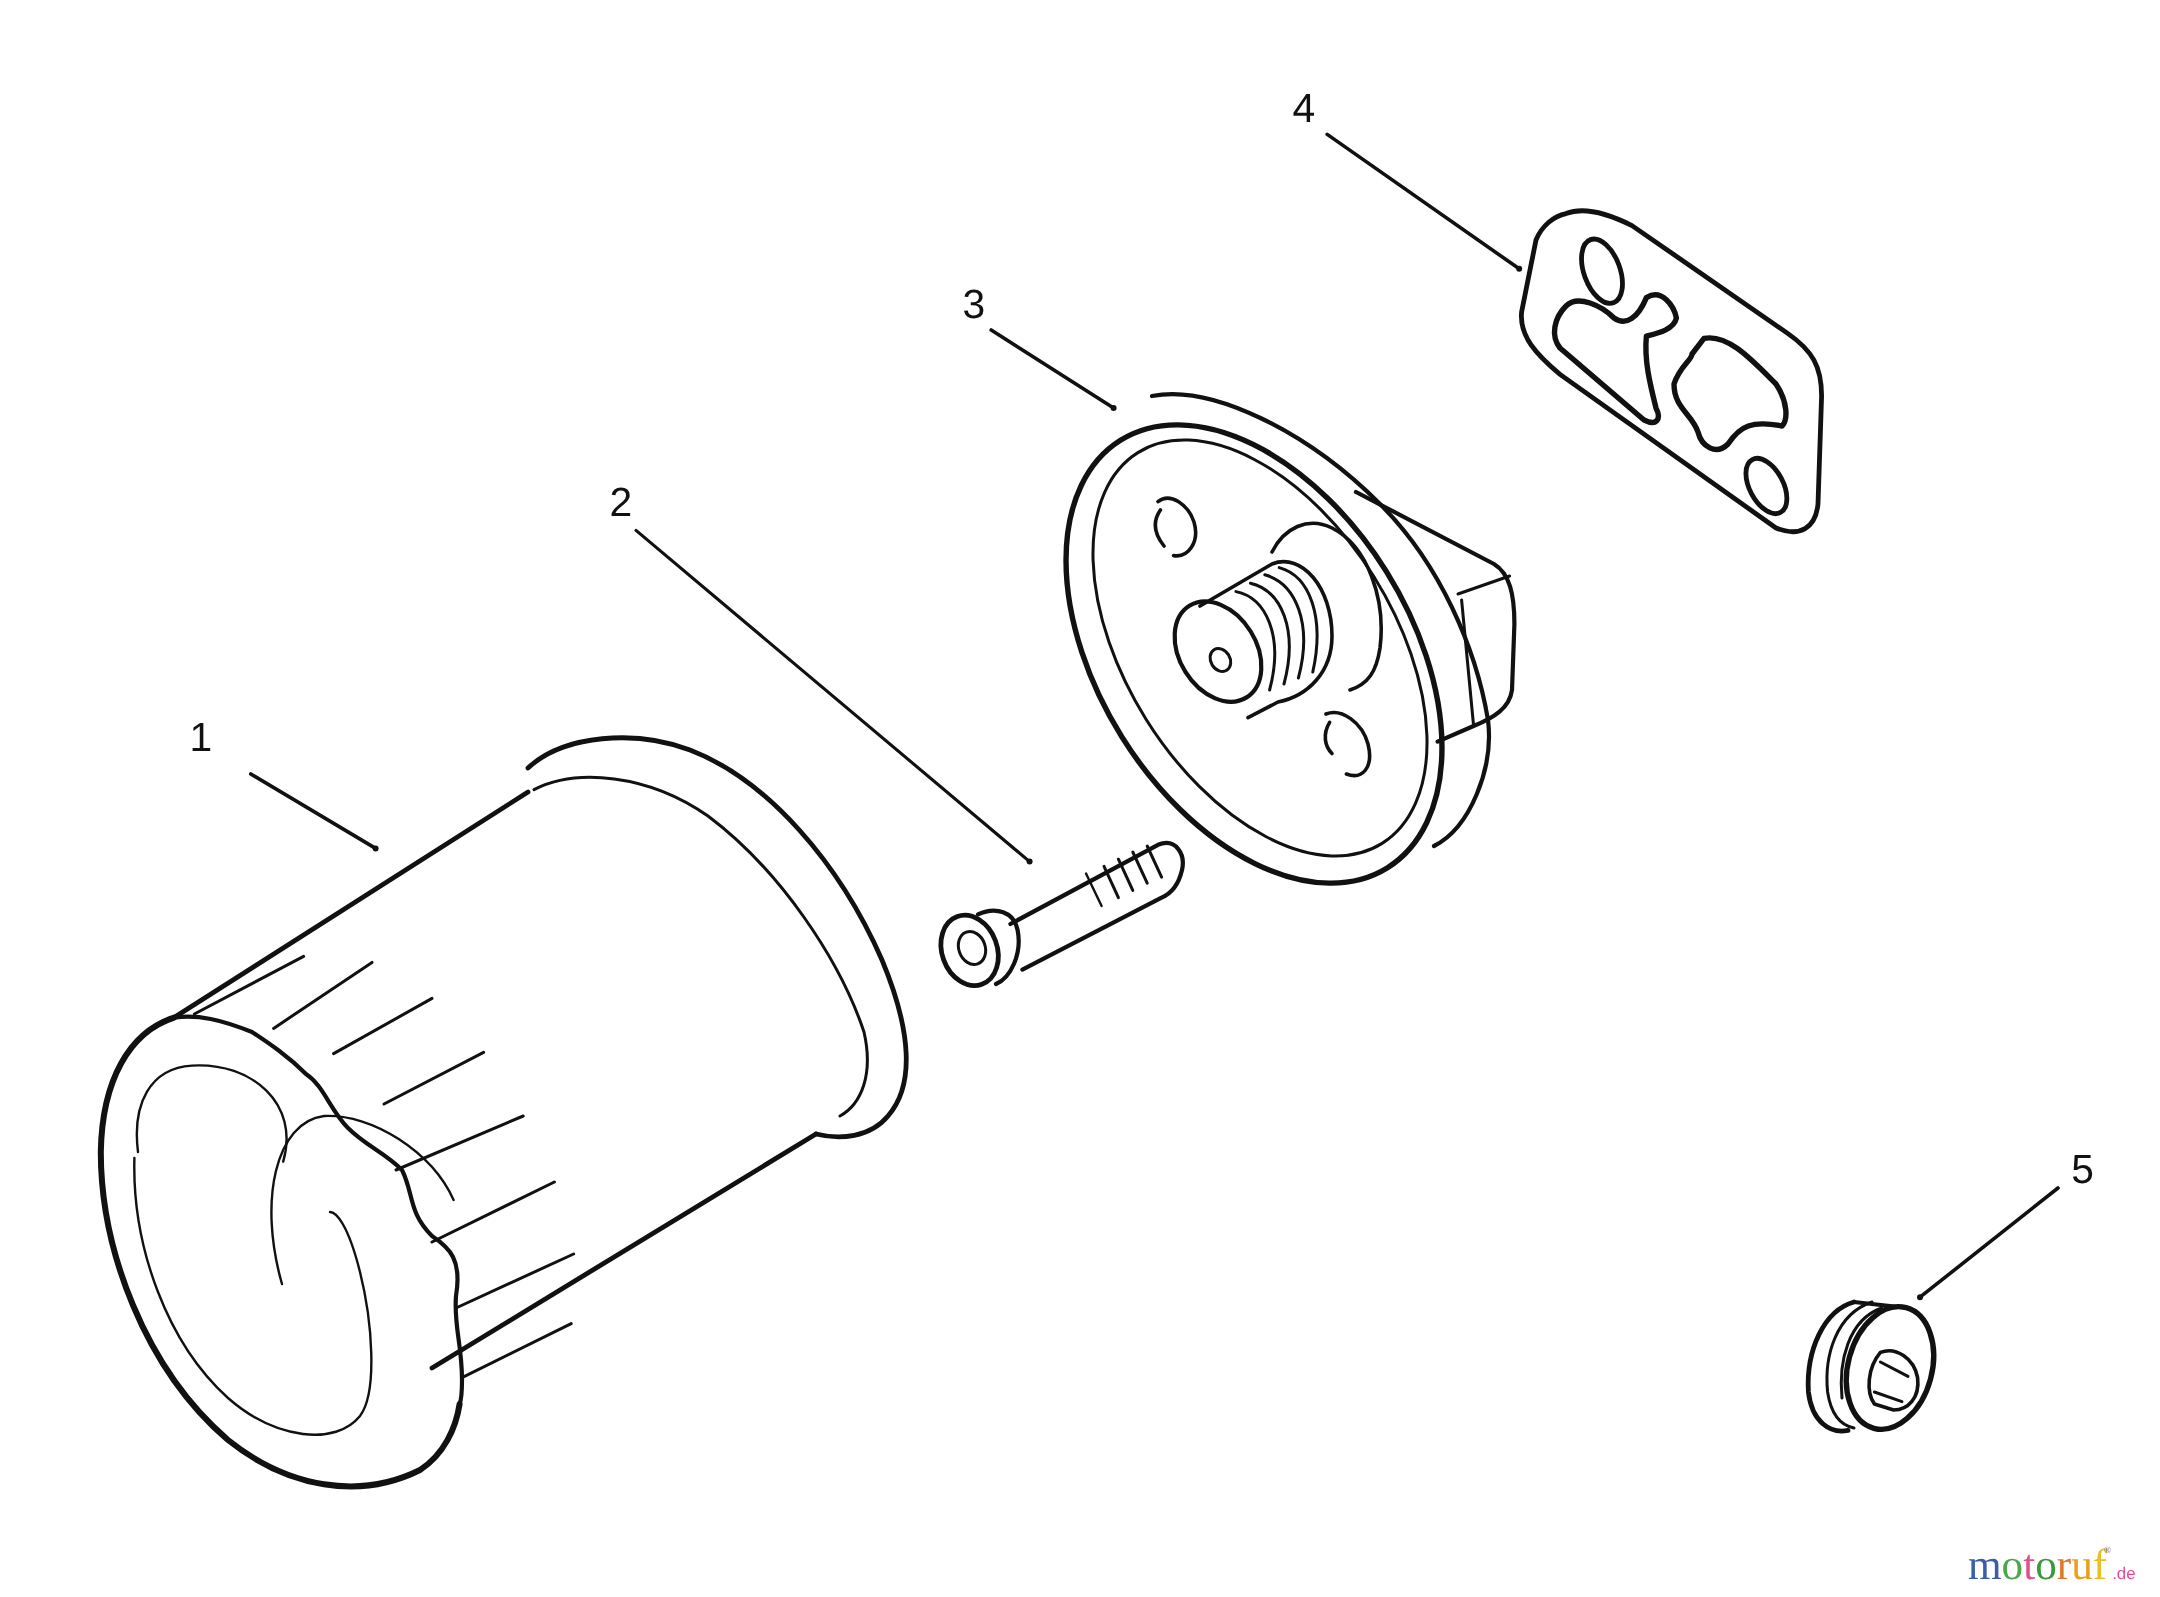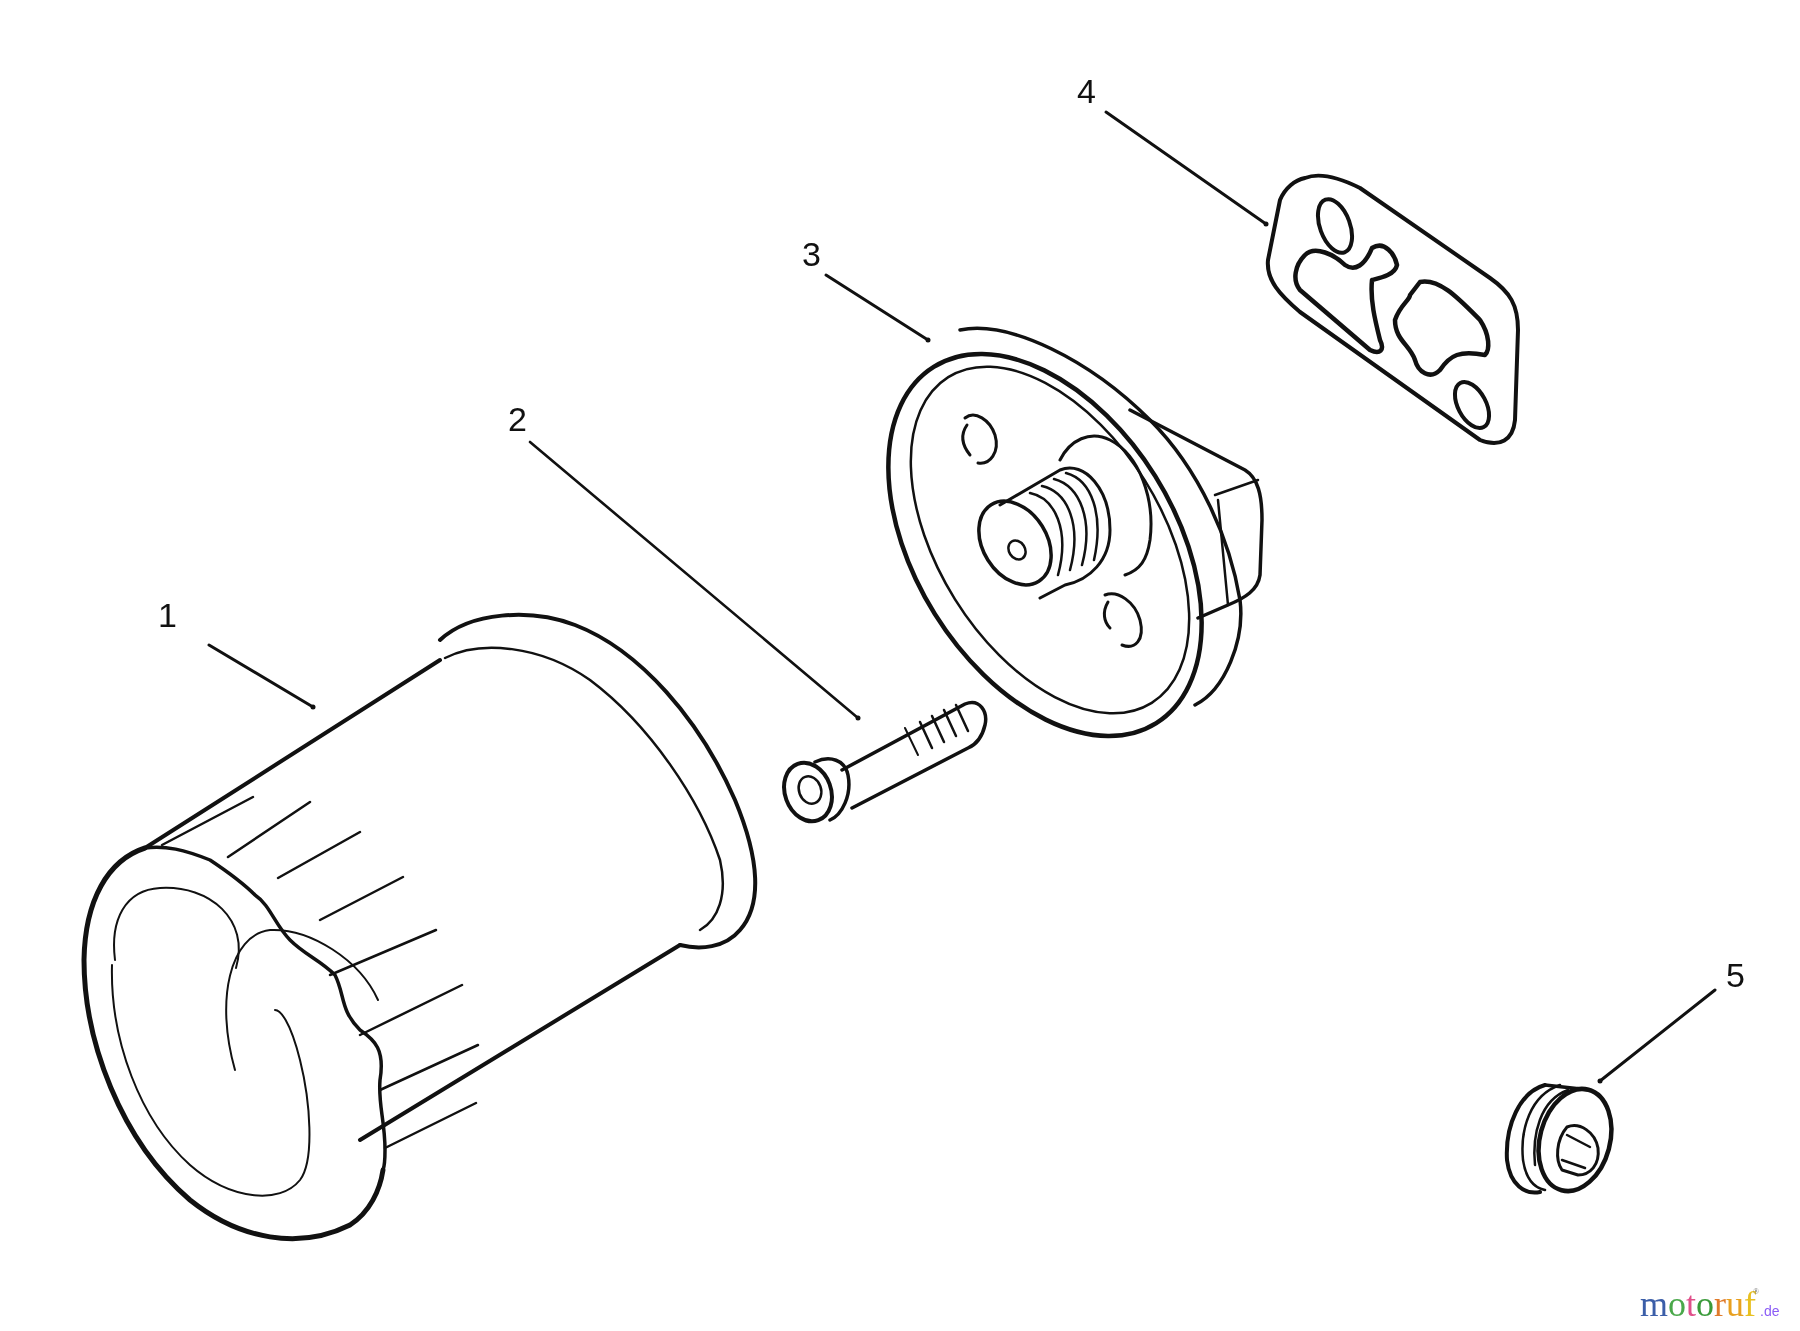--- a/index.html
+++ b/index.html
@@ -1,21 +1,21 @@
 <!DOCTYPE html>
 <html><head>
 <meta charset="utf-8">
 <style>
   html, body { margin: 0; padding: 0; background: #ffffff; }
   body { width: 1800px; height: 1331px; position: relative; overflow: hidden; font-family: "Liberation Sans", sans-serif; }
   #canvas { position: absolute; left: 0; top: 0; width: 1800px; height: 1331px; }
   .label { position: absolute; font-family: "Liberation Sans", sans-serif; font-size: 34px; color: #111; line-height: 1; }
   .logo { position: absolute; left: 1640px; top: 1283px; font-family: "Liberation Serif", serif; font-size: 36px; letter-spacing: 0px; white-space: nowrap; }
   .logo span { display: inline-block; }
-  .logo .tld { font-family: "Liberation Sans", sans-serif; font-size: 14px; color: #8b5cf6; margin-left: 1px; }
+  .logo .tld { font-family: "Liberation Sans", sans-serif; font-size: 14px; color: #ec4899; margin-left: 1px; }
   .logo .reg { position: relative; top: -22px; font-size: 8px; color: #777; margin-left: -3px; }
   svg .ln { fill: none; stroke: #111; stroke-linecap: round; stroke-linejoin: round; }
 </style>
 </head>
 <body>
 
 <svg id="canvas" viewBox="0 0 1800 1331" xmlns="http://www.w3.org/2000/svg">
 
   <g>
     <line class="ln" x1="209" y1="645" x2="313" y2="707" stroke-width="3"></line>

